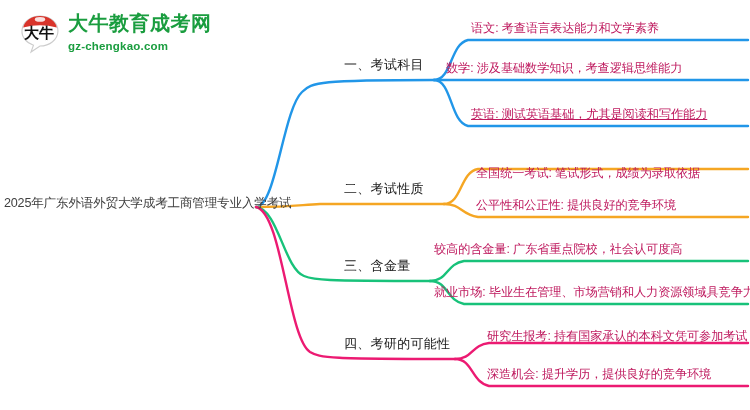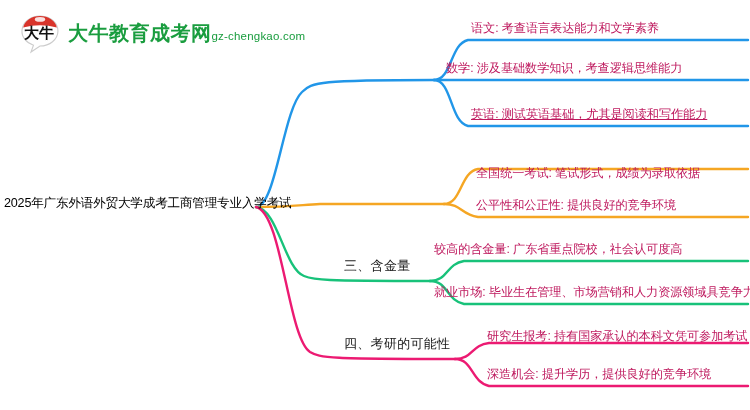--- a/index.html
+++ b/index.html
@@ -31,34 +31,34 @@
   }
   .logo-mark {
     position: relative;
     width: 44px;
     height: 44px;
     flex: 0 0 44px;
   }
   .logo-mark svg { display: block; }
   .logo-text {
     display: flex;
-    flex-direction: row;
+    flex-direction: column;
     justify-content: flex-end;
     line-height: 1;
   }
   .logo-title {
     font-size: 20px;
     font-weight: bold;
     color: #1a9d3f;
     letter-spacing: 0.5px;
     white-space: nowrap;
   }
   .logo-sub {
     font-size: 11.5px;
-    font-weight: normal;
+    font-weight: bold;
     color: #1a9d3f;
     letter-spacing: 0.2px;
     margin-top: 8px;
     white-space: nowrap;
   }
 
   
   #links {
     position: absolute;
     left: 0;
@@ -68,21 +68,21 @@
     pointer-events: none;
   }
 
   
   .root-title {
     position: absolute;
     left: 4px;
     top: 195px;
     width: 252px;
     font-size: 12.6px;
-    color: #000000;
+    color: #404040;
     white-space: nowrap;
     letter-spacing: -0.2px;
     line-height: 16px;
   }
 
   
   .branch-label {
     position: absolute;
     font-size: 13px;
     color: #1a1a1a;
@@ -145,20 +145,22 @@
 
     <g>
       <path fill="none" stroke="#ec1a72" stroke-width="2.4" stroke-linecap="round" d="M256,207 C282,212 288,338 310,352 C320,358 330,359 455,359"></path>
       <path fill="none" stroke="#ec1a72" stroke-width="2.4" stroke-linecap="round" d="M455,359 C473,359 471,345 489,343 L748,343"></path>
       <path fill="none" stroke="#ec1a72" stroke-width="2.4" stroke-linecap="round" d="M455,359 C473,359 471,382 489,386 L748,386"></path>
     </g>
   </svg>
 
   <div class="root-title">2025年广东外语外贸大学成考工商管理专业入学考试</div>
 
+  <div class="branch-label" style="left:344px; top:57px;">一、考试科目</div>
+  <div class="branch-label" style="left:344px; top:181px;">二、考试性质</div>
   <div class="branch-label" style="left:344px; top:258px;">三、含金量</div>
   <div class="branch-label" style="left:344px; top:336px;">四、考研的可能性</div>
 
   <div class="leaf" style="left:471px; top:20px;">语文: 考查语言表达能力和文学素养</div>
   <div class="leaf" style="left:446px; top:60px;">数学: 涉及基础数学知识，考查逻辑思维能力</div>
   <div class="leaf" style="left:471px; top:106px;text-decoration:underline;">英语: 测试英语基础，尤其是阅读和写作能力</div>
 
   <div class="leaf" style="left:476px; top:165px;">全国统一考试: 笔试形式，成绩为录取依据</div>
   <div class="leaf" style="left:476px; top:197px;">公平性和公正性: 提供良好的竞争环境</div>
 

